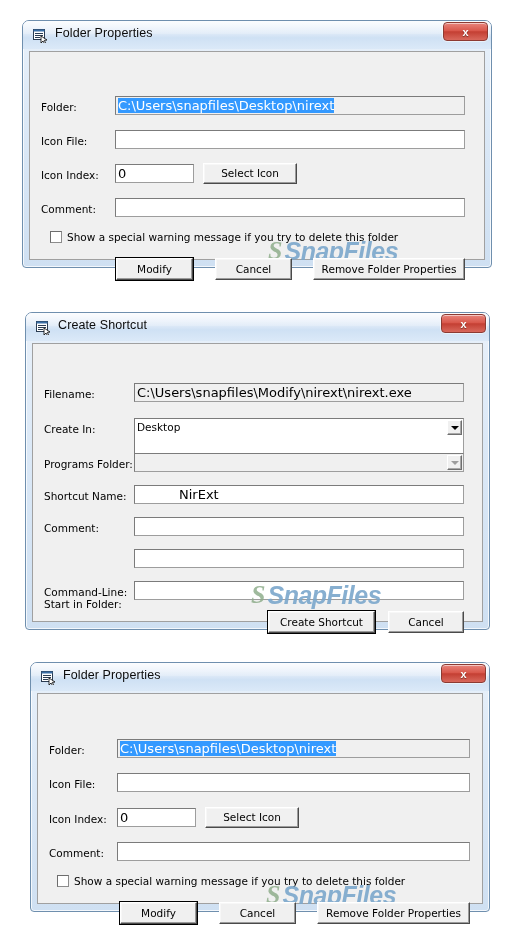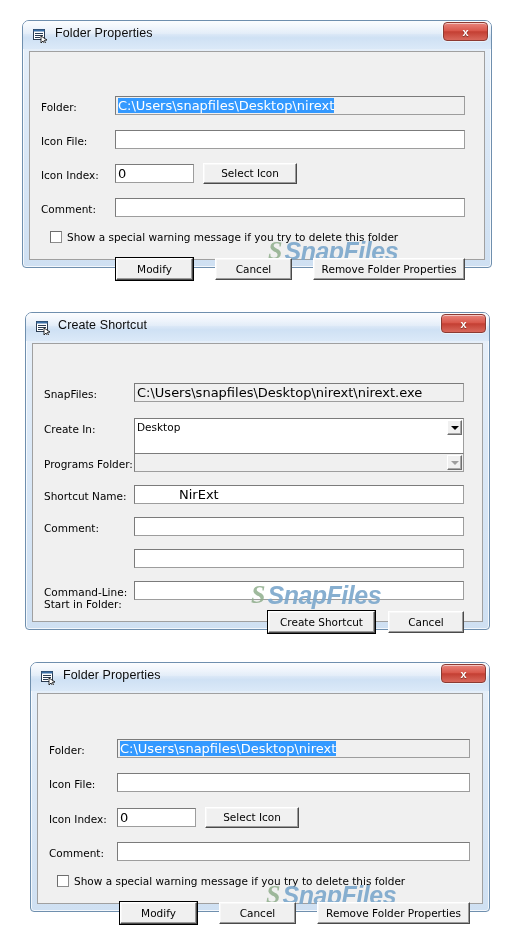--- a/index.html
+++ b/index.html
@@ -284,22 +284,22 @@
         <rect x="3" y="10" width="5" height="1" fill="#2b3c52"></rect>
         <path d="M9 9 L9 16 L11 14 L12.4 16.4 L13.6 15.6 L12.2 13.4 L15 13 Z" fill="#ffffff" stroke="#000000" stroke-width="0.8"></path>
       </svg>
     </span>
     <span class="title-text">Create Shortcut</span>
     <div class="close-btn" style="right:3px;">x</div>
   </div>
 
   <div class="client">
 
-    <span class="lbl" style="left:11px; top:44px;">SnapFiles:</span>
-    <div class="edit readonly" style="left:101px; top:39px; width:330px; height:19px;">C:\Users\snapfiles\Desktop\nirext\nirext.exe</div>
+    <span class="lbl" style="left:11px; top:44px;">Filename:</span>
+    <div class="edit readonly" style="left:101px; top:39px; width:330px; height:19px;">C:\Users\snapfiles\Modify\nirext\nirext.exe</div>
 
     <span class="lbl" style="left:11px; top:79px;">Create In:</span>
     <div class="combo" style="left:101px; top:74px; width:330px; height:36px;">
       <span>Desktop</span>
       <span class="arrowbox">
           <span class="arrow"></span>
         </span>
     </div>
 
     <span class="lbl" style="left:11px; top:114px;">Programs Folder:</span>

